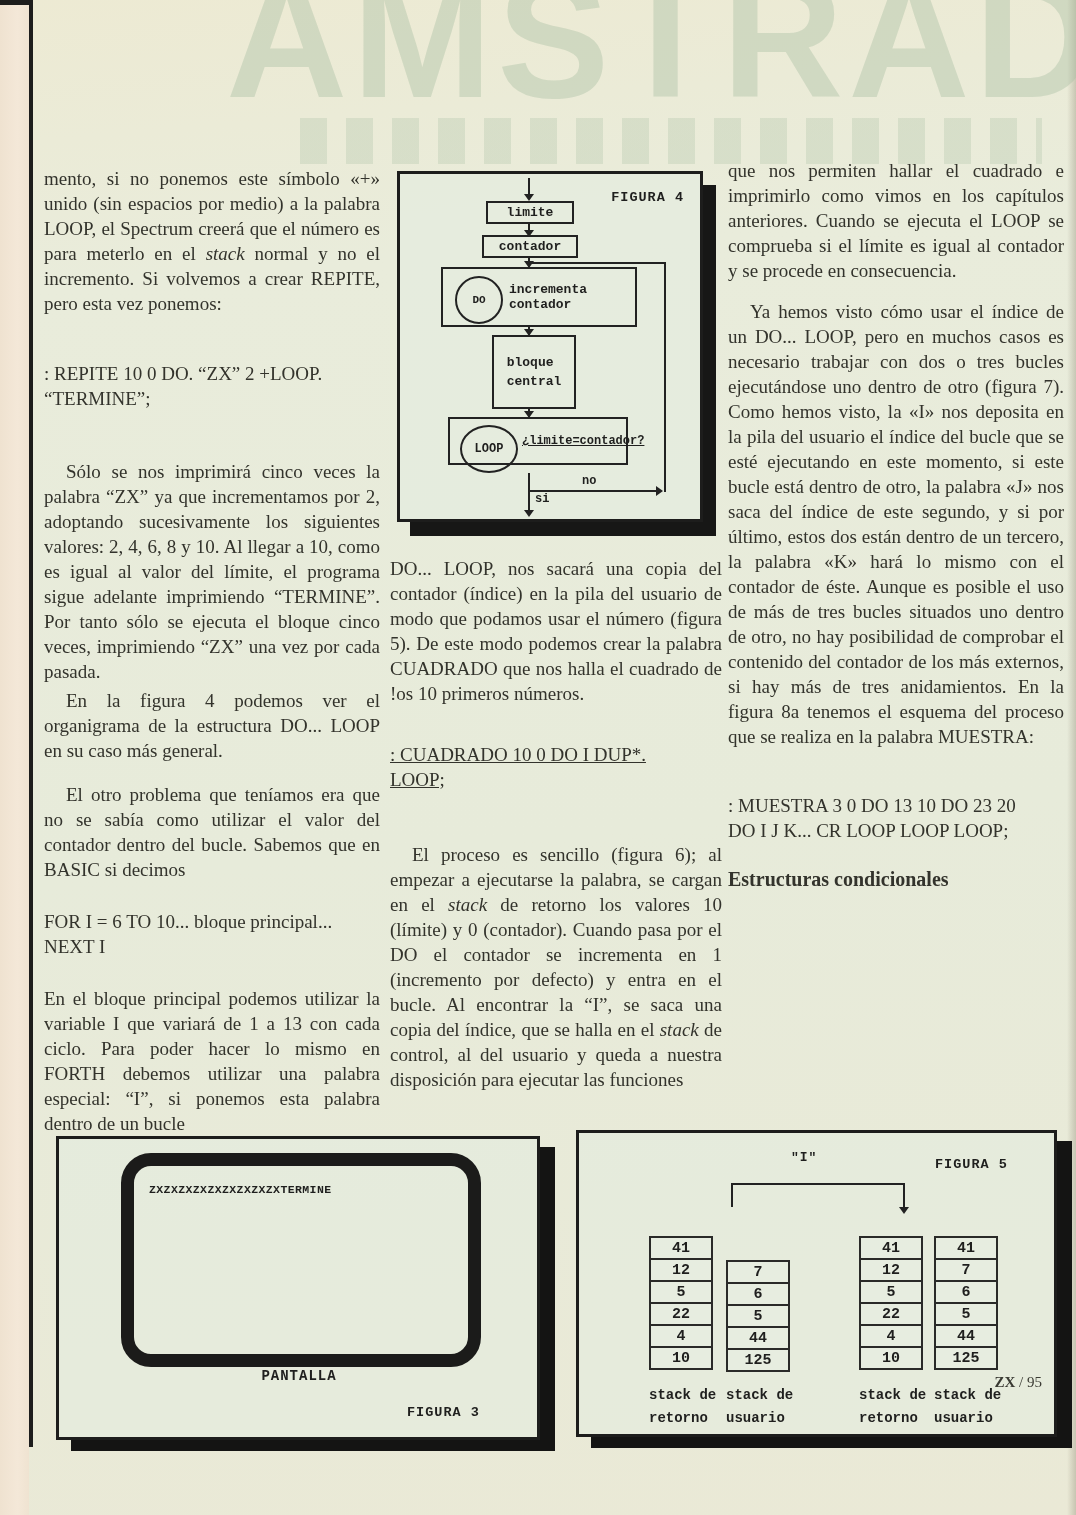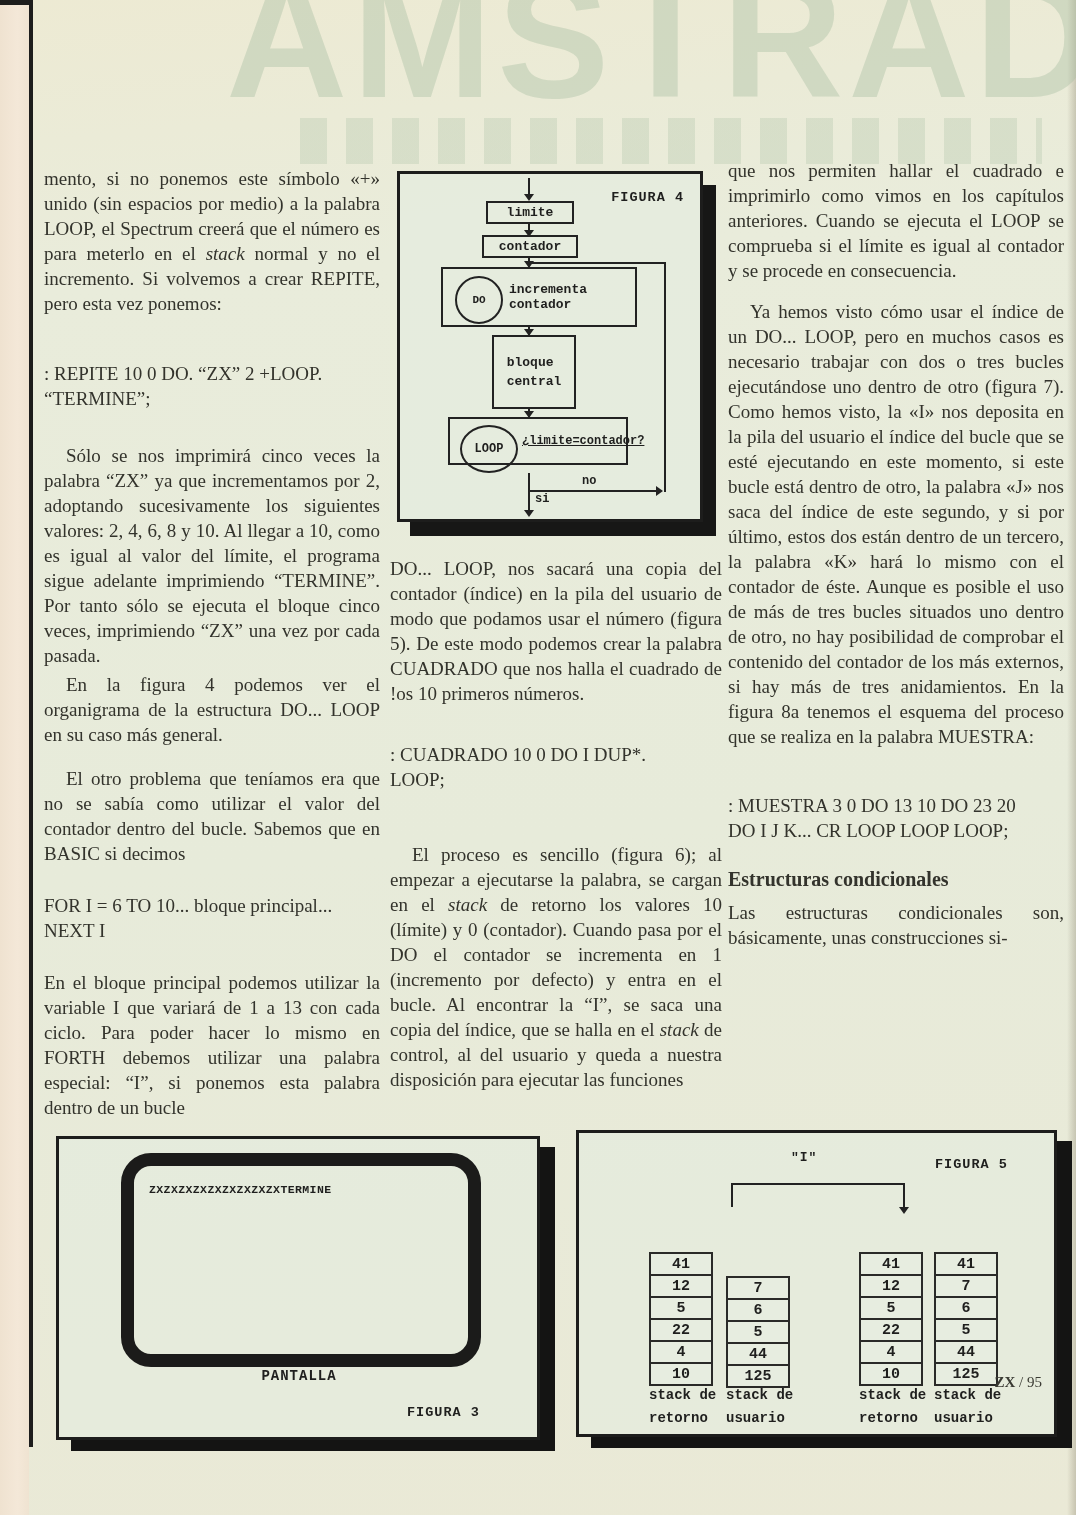--- a/index.html
+++ b/index.html
@@ -55,21 +55,21 @@
   .pre{white-space:pre-line;}
   
   .screen{position:absolute;left:62px;top:14px;width:360px;height:214px;
     border:13px solid #1b1b1a;border-radius:30px;box-sizing:border-box;}
   .screen-text{position:absolute;left:15px;top:17px;font-size:11.5px;letter-spacing:.4px;}
   
   .stack{position:absolute;}
   .cell{width:64px;height:24px;border:2px solid #2a2a28;box-sizing:border-box;margin-top:-2px;
     display:flex;align-items:center;justify-content:center;
     font-family:"Liberation Mono",monospace;font-weight:bold;font-size:15px;color:#1f1f1e;background:rgba(232,240,230,.4);}
-  .cell:first-child{margin-top:16px;}
+  .cell:first-child{margin-top:0;}
   .stack-caption{position:absolute;font-family:"Liberation Mono",monospace;font-weight:bold;
     font-size:14px;line-height:23px;color:#1f1f1e;white-space:pre-line;}
   
   .footer{position:absolute;right:34px;top:1374px;font-size:15px;color:#3a3a33;}
   .footer .b{font-weight:bold;}
 </style>
 </head>
 <body>
 
 <div class="page">
@@ -81,21 +81,21 @@
 
   <div class="ghost-wrap">
     <div class="ghost-title">AMSTRAD</div>
   </div>
   <div class="ghost-line2"></div>
 
   <div class="col" id="col1">
     <p>mento, si no ponemos este símbolo «+» unido (sin espacios por medio) a la palabra LOOP, el Spectrum creerá que el número es para meterlo en el <i>stack</i> normal y no el incremento. Si volvemos a crear REPITE, pero esta vez ponemos:</p>
     <p class="code" style="margin-top:45px;">: REPITE 10 0 DO. “ZX” 2 +LOOP.
 “TERMINE”;</p>
-    <p class="ind" style="margin-top:32px;">Sólo se nos imprimirá cinco veces la palabra “ZX” ya que incrementamos por 2, adoptando sucesivamente los siguientes valores: 2, 4, 6, 8 y 10. Al llegar a 10, como es igual al valor del límite, el programa sigue adelante imprimiendo “TERMINE”. Por tanto sólo se ejecuta el bloque cinco veces, imprimiendo “ZX” una vez por cada pasada.</p>
+    <p class="ind" style="margin-top:48px;">Sólo se nos imprimirá cinco veces la palabra “ZX” ya que incrementamos por 2, adoptando sucesivamente los siguientes valores: 2, 4, 6, 8 y 10. Al llegar a 10, como es igual al valor del límite, el programa sigue adelante imprimiendo “TERMINE”. Por tanto sólo se ejecuta el bloque cinco veces, imprimiendo “ZX” una vez por cada pasada.</p>
     <p class="ind" style="margin-top:4px;">En la figura 4 podemos ver el organigrama de la estructura DO... LOOP en su caso más general.</p>
     <p class="ind" style="margin-top:19px;">El otro problema que teníamos era que no se sabía como utilizar el valor del contador dentro del bucle. Sabemos que en BASIC si decimos</p>
     <p class="code" style="margin-top:27px;">FOR I = 6 TO 10... bloque principal... NEXT I</p>
     <p style="margin-top:27px;">En el bloque principal podemos utilizar la variable I que variará de 1 a 13 con cada ciclo. Para poder hacer lo mismo en FORTH debemos utilizar una palabra especial: “I”, si ponemos esta palabra dentro de un bucle</p>
   </div>
 
   <div class="figbox" id="fig4">
     <div class="figlabel" style="right:16px;top:16px;">FIGURA 4</div>
 
     <div class="vline" style="left:128px;top:4px;height:18px;"></div>
@@ -133,32 +133,31 @@
 
     <div class="hline" style="left:130px;top:316px;width:130px;"></div>
     <div class="arr-r" style="left:256px;top:312px;"></div>
     <div class="fc-tag" style="left:182px;top:300px;">no</div>
     <div class="vline" style="left:264px;top:88px;height:230px;"></div>
     <div class="hline" style="left:130px;top:88px;width:136px;"></div>
   </div>
 
   <div class="col" id="col2text">
     <p>DO... LOOP, nos sacará una copia del contador (índice) en la pila del usuario de modo que podamos usar el número (figura 5). De este modo podemos crear la palabra CUADRADO que nos halla el cuadrado de !os 10 primeros números.</p>
-    <p class="code" style="margin-top:36px;">: CUADRADO 10 0 DO I DUP*.
+    <p class="code" style="margin-top:36px;text-decoration:underline;">: CUADRADO 10 0 DO I DUP*.
 LOOP;</p>
     <p class="ind" style="margin-top:50px;">El proceso es sencillo (figura 6); al empezar a ejecutarse la palabra, se cargan en el <i>stack</i> de retorno los valores 10 (límite) y 0 (contador). Cuando pasa por el DO el contador se incrementa en 1 (incremento por defecto) y entra en el bucle. Al encontrar la “I”, se saca una copia del índice, que se halla en el <i>stack</i> de control, al del usuario y queda a nuestra disposición para ejecutar las funciones</p>
   </div>
 
   <div class="col" id="col3">
     <p>que nos permiten hallar el cuadrado e imprimirlo como vimos en los capítulos anteriores. Cuando se ejecuta el LOOP se comprueba si el límite es igual al contador y se procede en consecuencia.</p>
     <p class="ind" style="margin-top:16px;">Ya hemos visto cómo usar el índice de un DO... LOOP, pero en muchos casos es necesario trabajar con dos o tres bucles ejecutándose uno dentro de otro (figura 7). Como hemos visto, la «I» nos deposita en la pila del usuario el índice del bucle que se esté ejecutando en este momento, si este bucle está dentro de otro, la palabra «J» nos saca del índice de este segundo, y si por último, estos dos están dentro de un tercero, la palabra «K» hará lo mismo con el contador de éste. Aunque es posible el uso de más de tres bucles situados uno dentro de otro, no hay posibilidad de comprobar el contenido del contador de los más externos, si hay más de tres anidamientos. En la figura 8a tenemos el esquema del proceso que se realiza en la palabra MUESTRA:</p>
     <p class="code" style="margin-top:44px;">: MUESTRA 3 0 DO 13 10 DO 23 20
 DO I J K... CR LOOP LOOP LOOP;</p>
     <p class="section-head" style="margin-top:24px;">Estructuras condicionales</p>
-    <p style="margin-top:8px;">Las estructuras condicionales son, básicamente, unas construcciones si-</p>
   </div>
 
   <div class="figbox" id="fig3">
     <div class="screen">
       <div class="screen-text mono">ZXZXZXZXZXZXZXZXZXTERMINE</div>
     </div>
     <div class="figlabel" style="left:140px;top:229px;width:200px;text-align:center;font-size:14px;">PANTALLA</div>
     <div class="figlabel" style="left:348px;top:266px;">FIGURA 3</div>
   </div>
 

